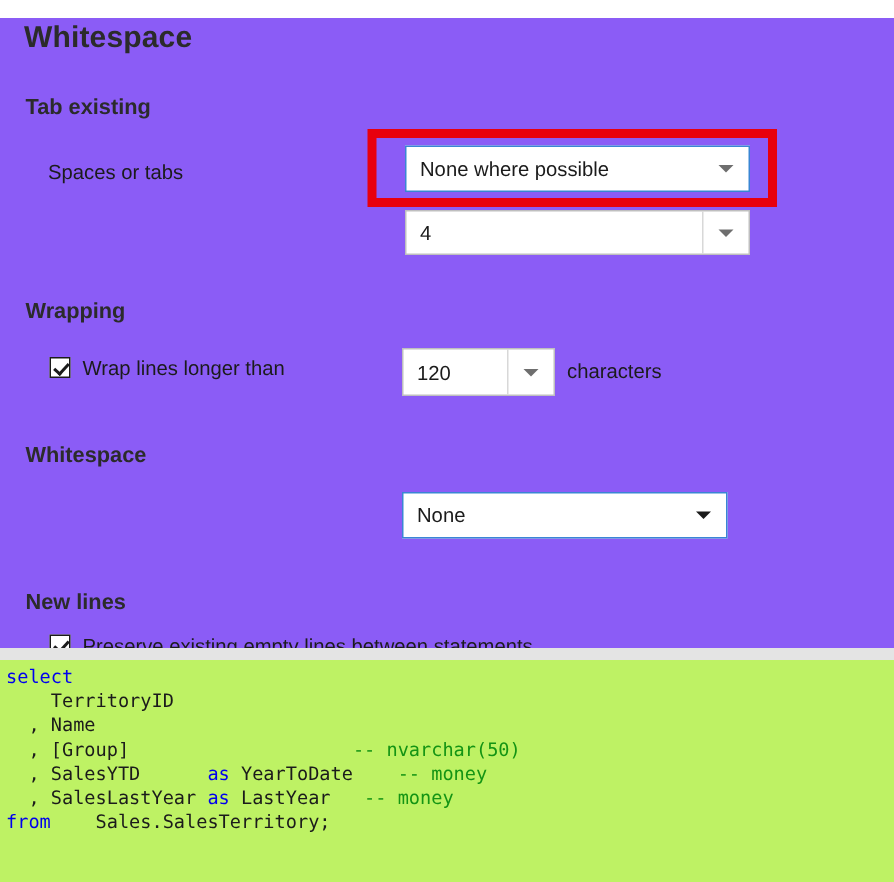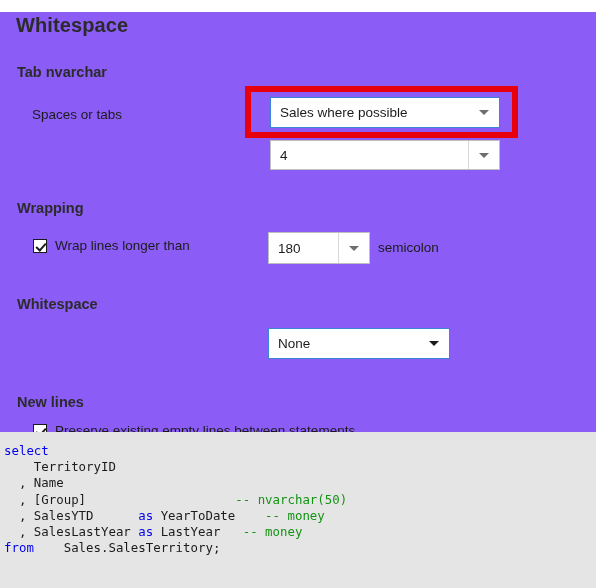--- a/index.html
+++ b/index.html
@@ -98,36 +98,36 @@
   #combo-number-of-spaces {
     left: 270px;  top: 128px;
     width: 230px; height: 30px;
   }
   #combo-wrap-length {
     left: 268px;  top: 220px;
     width: 102px; height: 32px;
   }
   #combo-ws-before-semi {
     left: 268px;  top: 316px;
-    width: 182px; height: 31px;
+    width: 217px; height: 31px;
   }
 
   .arrow-gray, .arrow-black {
     width: 0; height: 0;
     border-left: 5px solid transparent;
     border-right: 5px solid transparent;
   }
   .arrow-gray  { border-top: 5px solid #6e6e6e; }
   .arrow-black { border-top: 5px solid #1b1b1b; }
 
   
   .check-row {
     position: absolute;
     display: flex;
-    align-items: flex-end;
+    align-items: flex-start;
   }
   #check-row-wrap-lines  { left: 33px; top: 226px; }
   #check-row-preserve    { left: 33px; top: 411px; }
 
   .checkbox {
     width: 14px; height: 14px;
     box-sizing: border-box;
     border: 1px solid #1b1b1b;
     background: #ffffff;
     position: relative;
@@ -172,46 +172,46 @@
     position: absolute;
     left: 0; top: 432px;
     width: 596px; height: 8px;
     background: #e4e4e4;
   }
 
   #code-preview {
     position: absolute;
     left: 0; top: 440px;
     width: 596px; height: 148px;
-    background: #e5e5e5;
+    background: #bef264;
     font-family: "DejaVu Sans Mono", monospace;
     font-size: 12.4px;
     line-height: 16.2px;
     padding: 3px 0 0 4px;
     box-sizing: border-box;
     white-space: pre;
     overflow: hidden;
   }
   #code-preview .kw  { color: #0000ee; }
   #code-preview .id  { color: #1b1b1b; }
   #code-preview .cmt { color: #149414; }
 </style>
 </head>
 <body>
 
 <div id="settings-pane">
 
   <div id="page-title">Whitespace</div>
 
-  <div id="heading-tab-behavior" class="section-heading">Tab nvarchar</div>
+  <div id="heading-tab-behavior" class="section-heading">Tab existing</div>
 
   <div id="label-spaces-or-tabs" class="field-label">Spaces or tabs</div>
 
   <div id="combo-spaces-or-tabs" class="combo focused">
-    <div class="combo-value">Sales where possible</div>
+    <div class="combo-value">None where possible</div>
     <div class="combo-arrow-box">
       <span class="arrow-gray"></span>
     </div>
   </div>
 
 
   <div id="combo-number-of-spaces" class="combo normal split">
     <div class="combo-value">4</div>
     <div class="combo-arrow-box">
       <span class="arrow-gray"></span>
@@ -219,27 +219,27 @@
   </div>
 
   <div id="heading-wrapping" class="section-heading">Wrapping</div>
 
   <div id="check-row-wrap-lines" class="check-row">
     <span class="checkbox"></span>
     <span class="check-label">Wrap lines longer than</span>
   </div>
 
   <div id="combo-wrap-length" class="combo normal split">
-    <div class="combo-value">180</div>
+    <div class="combo-value">120</div>
     <div class="combo-arrow-box">
       <span class="arrow-gray"></span>
     </div>
   </div>
 
-  <div id="suffix-characters">semicolon</div>
+  <div id="suffix-characters">characters</div>
 
   <div id="heading-semicolons" class="section-heading">Whitespace</div>
 
 
   <div id="combo-ws-before-semi" class="combo focused">
     <div class="combo-value">None</div>
     <div class="combo-arrow-box">
       <span class="arrow-black"></span>
     </div>
   </div>

